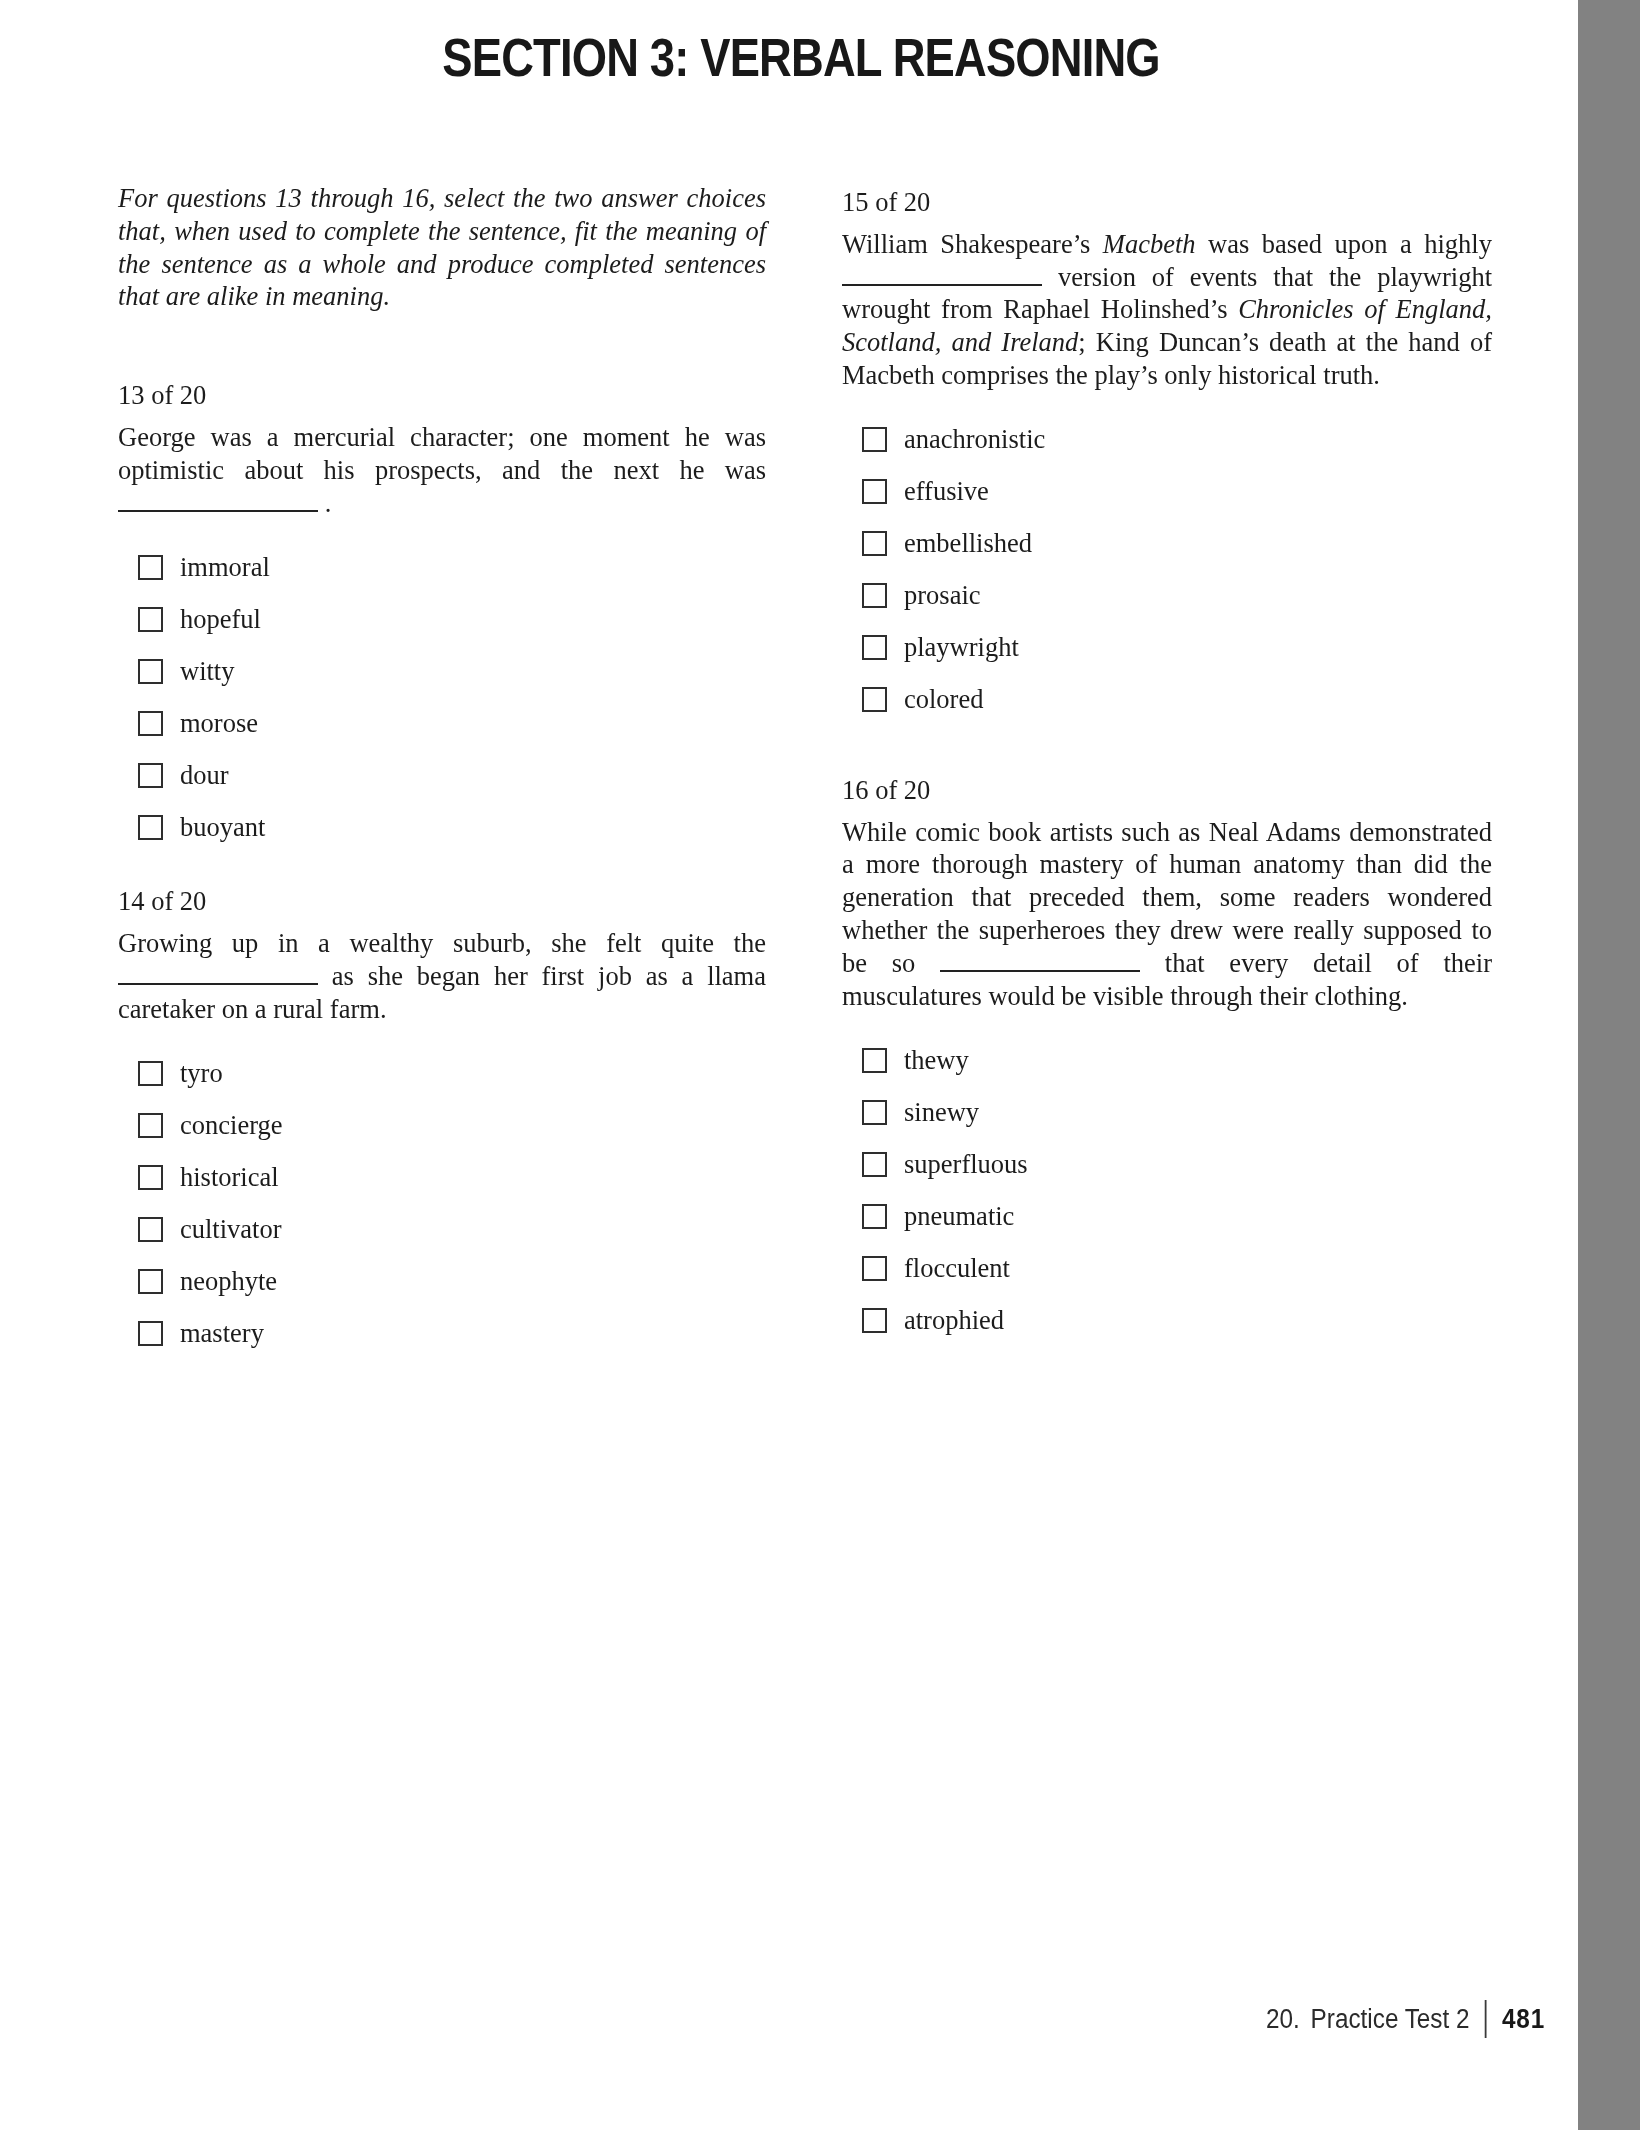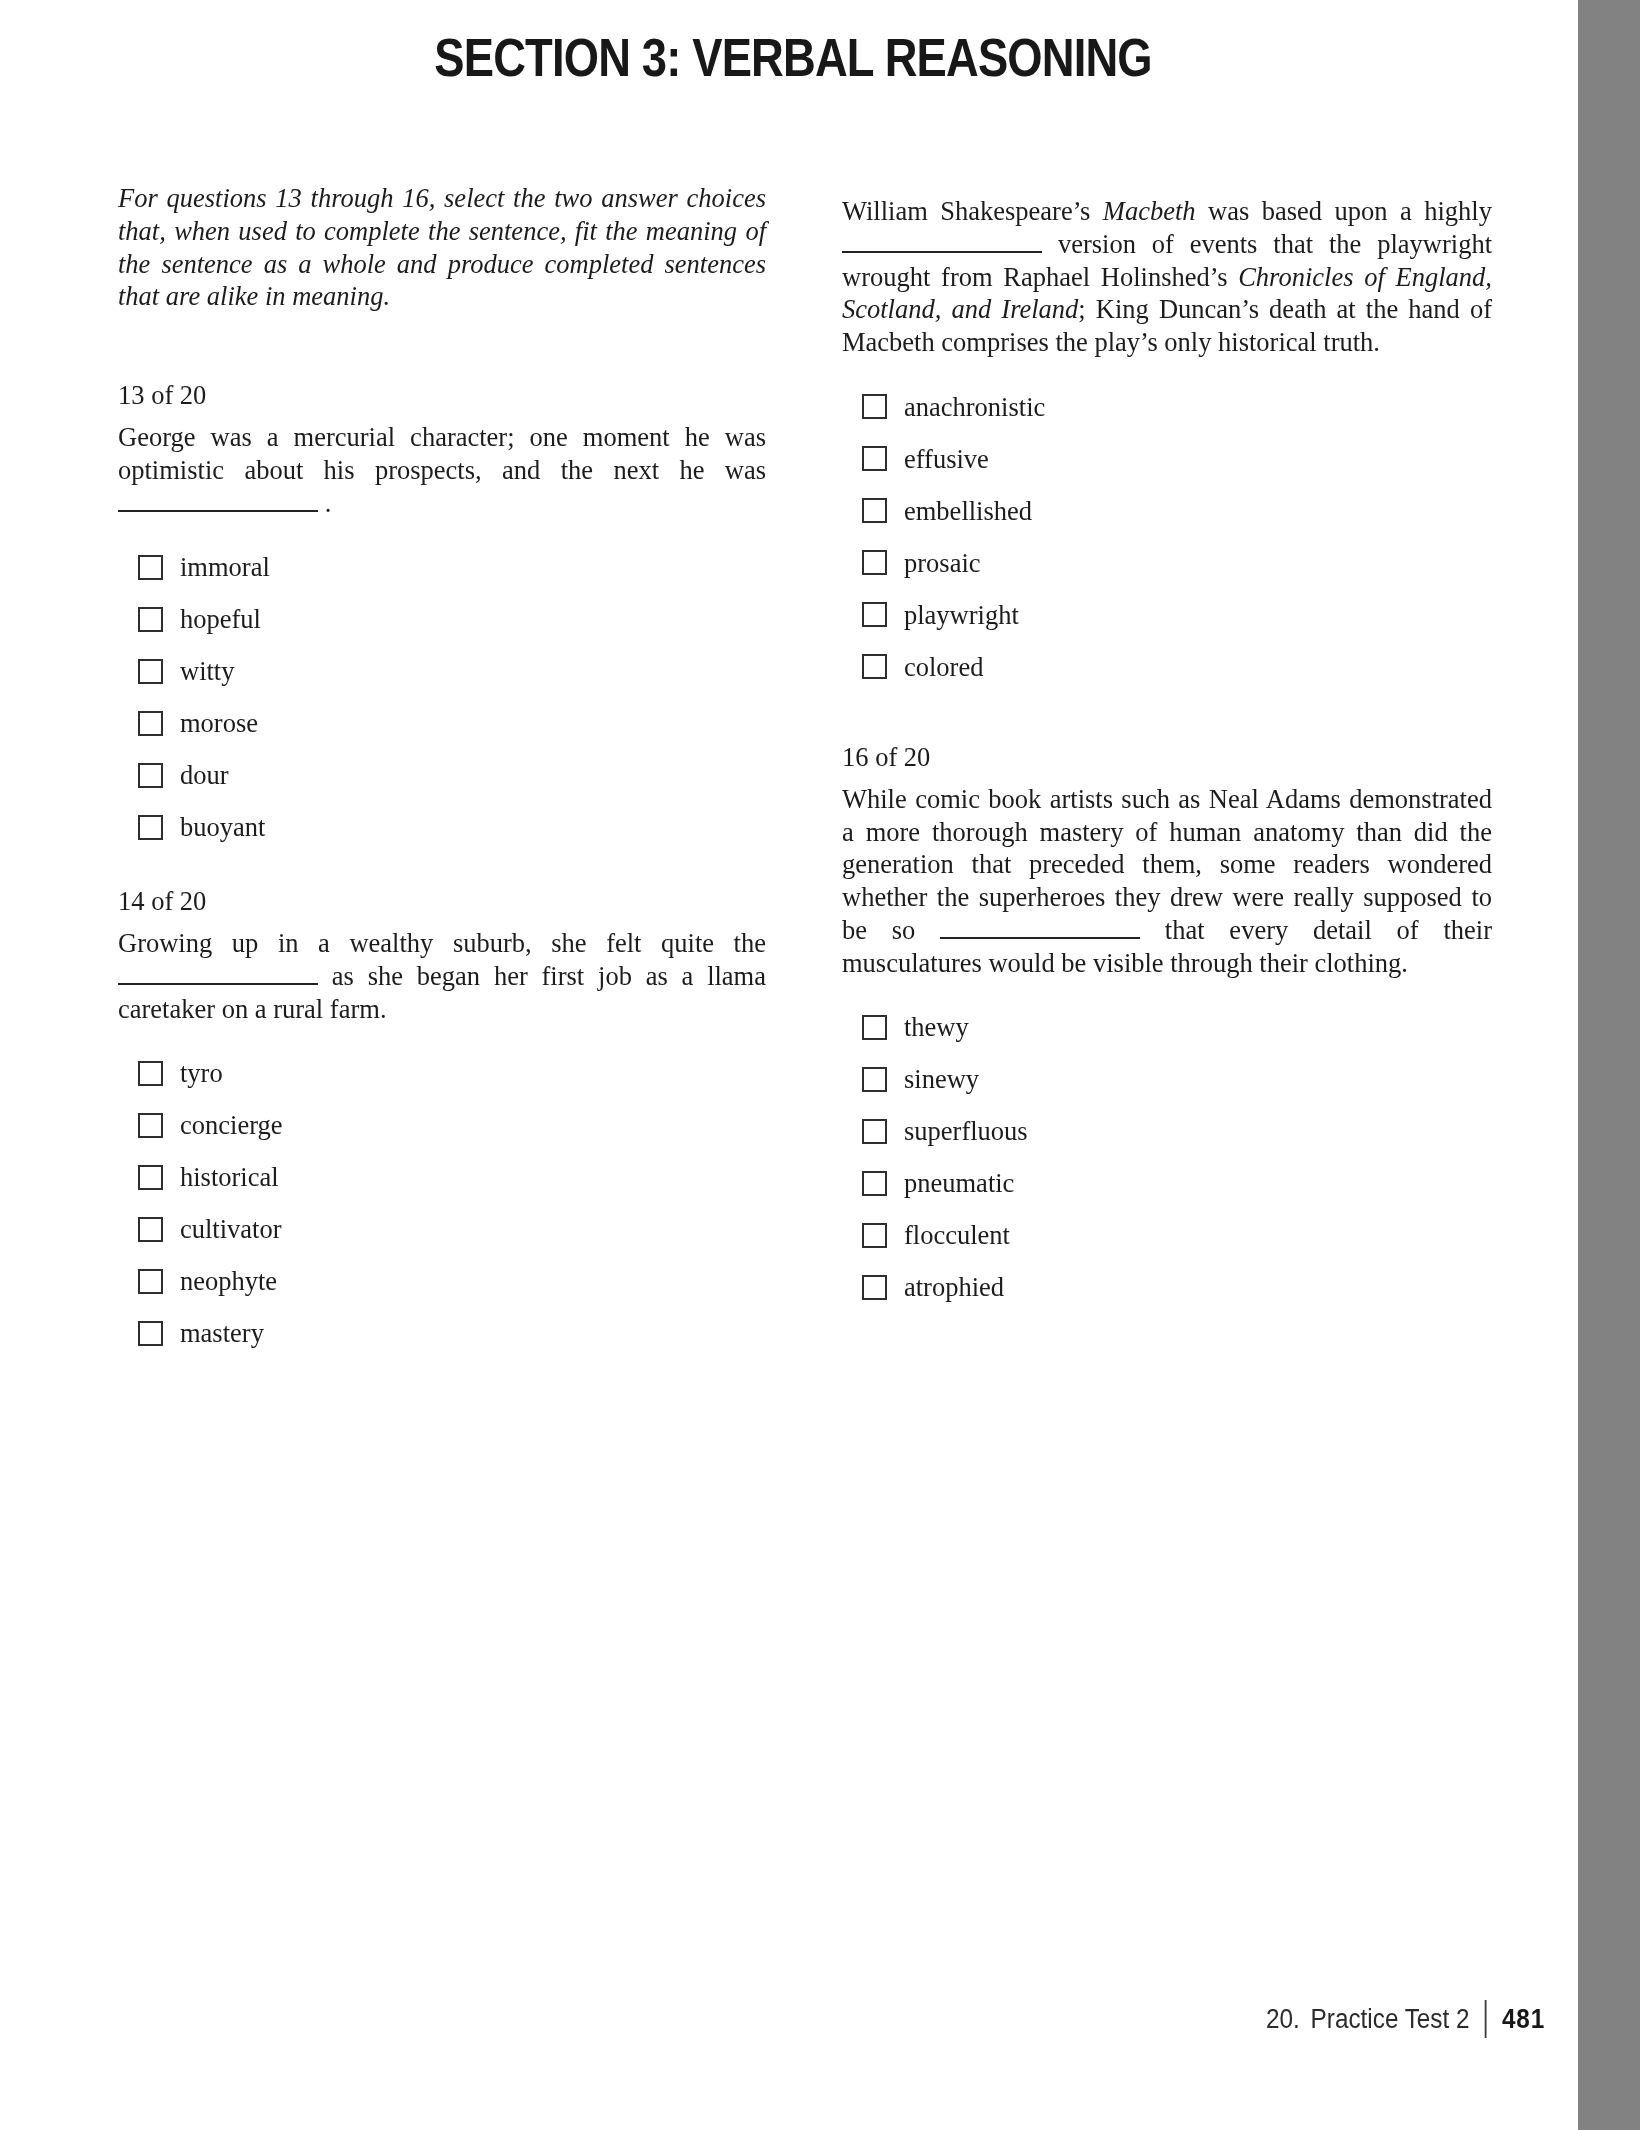--- a/index.html
+++ b/index.html
@@ -17,21 +17,21 @@
     position: absolute;
     top: 0;
     right: 0;
     width: 62px;
     height: 2130px;
     background: #828282;
   }
   .page-title {
     position: absolute;
     top: 26px;
-    left: 4px;
+    left: 12px;
     width: 1578px;
     text-align: center;
     white-space: nowrap;
   }
   .page-title .title-inner {
     display: inline-block;
     font-family: "Liberation Sans", sans-serif;
     font-weight: 800;
     font-size: 54px;
     letter-spacing: -1px;
@@ -192,20 +192,21 @@
         <div class="option-row">
           <span class="checkbox"></span>
           <span class="option-label">mastery</span>
         </div>
       </div>
   </div>
 </div>
 
 <div class="col col-right">
   <div class="q-block">
+    <div class="q-number">15 of 20</div>
     <div class="q-prompt"><span>William Shakespeare’s </span><span class="seg-italic">Macbeth</span><span> was based upon a highly </span><span class="blank"></span><span> version of events that the playwright wrought from Raphael Holinshed’s </span><span class="seg-italic">Chronicles of England, Scotland, and Ireland</span><span>; King Duncan’s death at the hand of Macbeth comprises the play’s only historical truth.</span></div>
     <div class="options">
         <div class="option-row">
           <span class="checkbox"></span>
           <span class="option-label">anachronistic</span>
         </div>
         <div class="option-row">
           <span class="checkbox"></span>
           <span class="option-label">effusive</span>
         </div>

